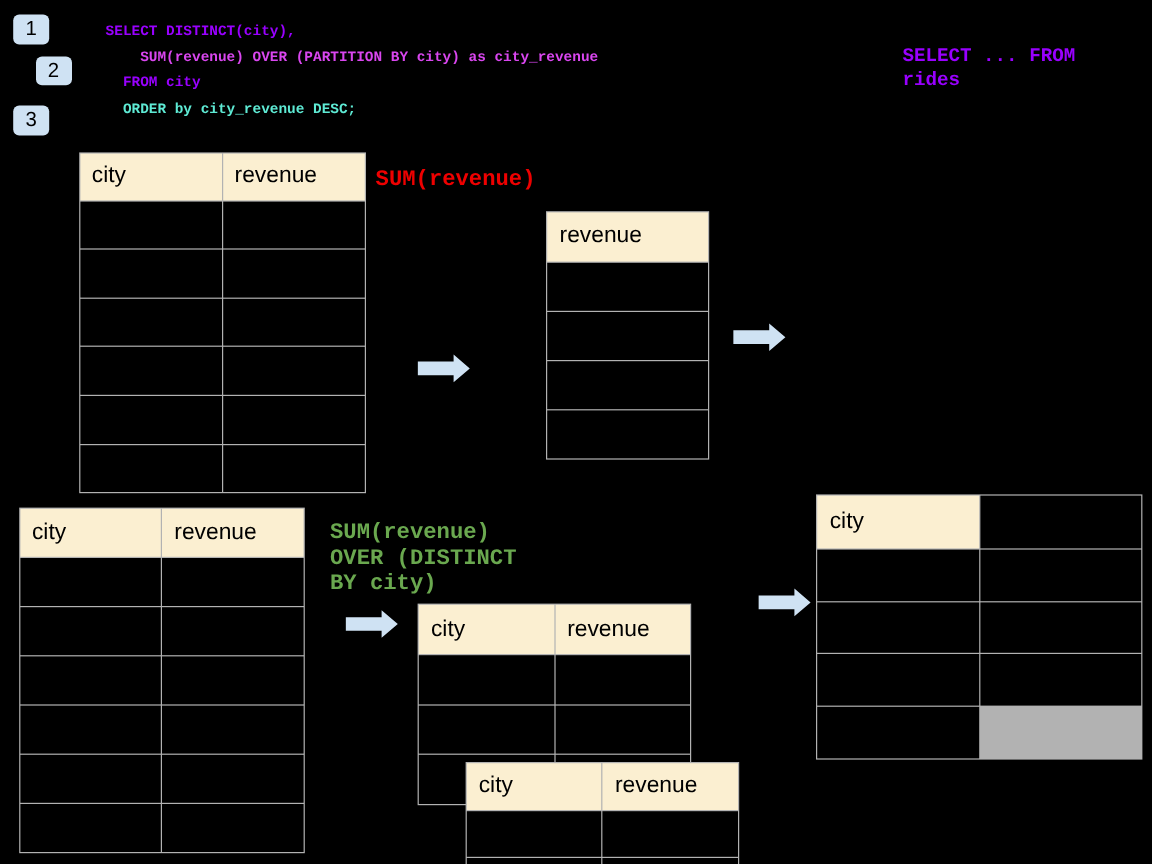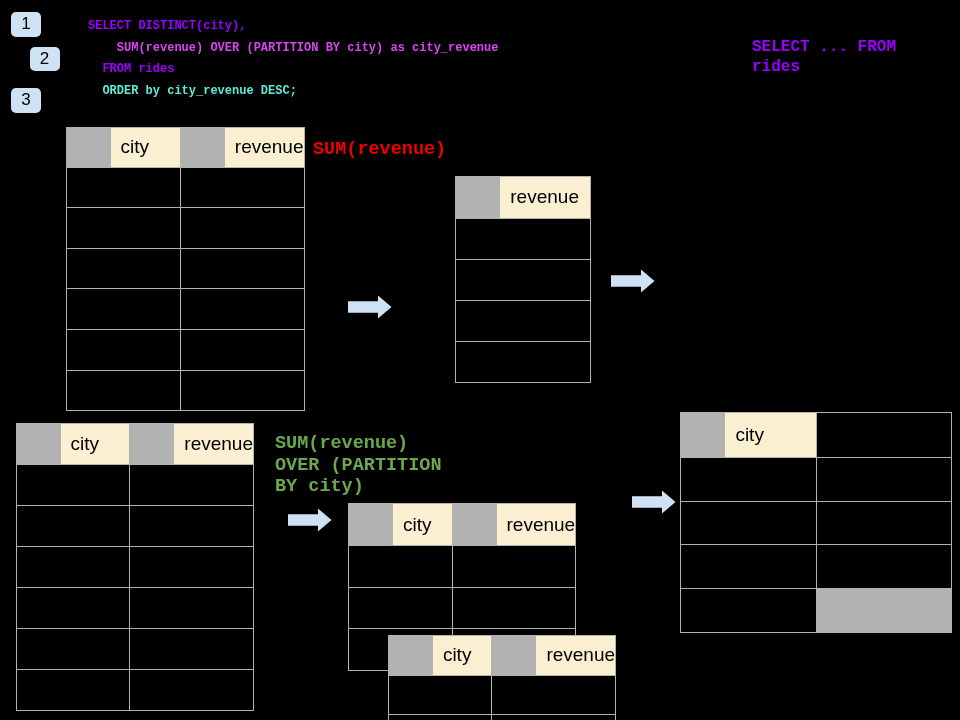--- a/index.html
+++ b/index.html
@@ -41,21 +41,20 @@
     gap: 1px;
     padding: 1px;
     box-sizing: border-box;
   }
   .tbl .hd {
     background: #fbefd1;
     color: #000;
     font-size: 19px;
     display: flex; align-items: center;
     padding-left: 10px;
-    margin-left: 44px;
   }
   .tbl .cell { background: #000; }
 
   #t1 { left: 65.5px; top: 126.5px; width: 239px;
         grid-template-columns: 1fr 1fr;
         grid-template-rows: 39px repeat(6, 39.65px); }
   #t2 { left: 455.3px; top: 175.6px; width: 135.6px;
         grid-template-columns: 1fr;
         grid-template-rows: 41px repeat(4, 40.2px); }
   #t3 { left: 15.6px; top: 422.6px; width: 238.4px;
@@ -90,36 +89,36 @@
   <div class="badge badge-2">
       <span>2</span>
     </div>
   <div class="badge badge-3">
       <span>3</span>
     </div>
 
   <div class="code-block main-code mono">
     <div class="code-line" style="color: rgb(153, 0, 255);">SELECT DISTINCT(city),</div>
     <div class="code-line" style="color: #d946ef;">    SUM(revenue) OVER (PARTITION BY city) as city_revenue</div>
-    <div class="code-line" style="color: rgb(153, 0, 255);">  FROM rides</div>
+    <div class="code-line" style="color: rgb(153, 0, 255);">  FROM city</div>
     <div class="code-line" style="color: #5eead4;">  ORDER by city_revenue DESC;</div>
   </div>
 
   <div class="code-block side-note mono" style="color: rgb(153, 0, 255);">
     <div class="code-line">SELECT ... FROM</div>
     <div class="code-line">rides</div>
   </div>
 
   <div class="code-block note-total mono" style="color: rgb(238, 0, 0);">
     <div class="code-line">SUM(revenue)</div>
   </div>
 
   <div class="code-block note-partition mono" style="color: rgb(106, 168, 79);">
     <div class="code-line">SUM(revenue)</div>
-    <div class="code-line">OVER (PARTITION</div>
+    <div class="code-line">OVER (DISTINCT</div>
     <div class="code-line">BY city)</div>
   </div>
 
   <div class="tbl" id="t1">
     <div class="hd">city</div>
     <div class="hd">revenue</div>
     <div class="cell"></div>
       <div class="cell"></div>
     <div class="cell"></div>
       <div class="cell"></div>

